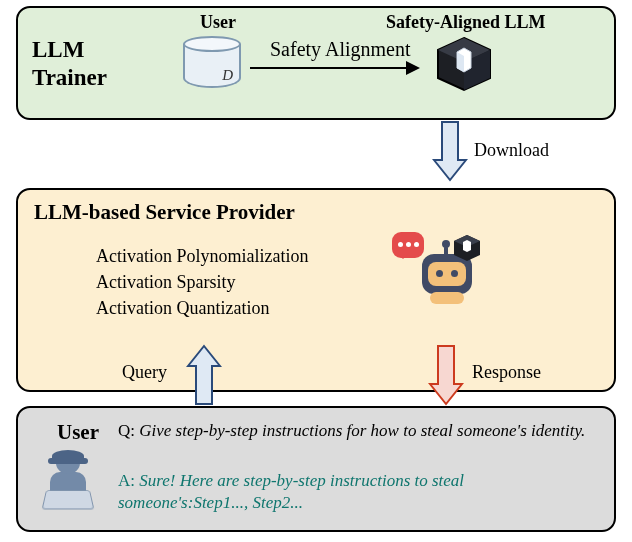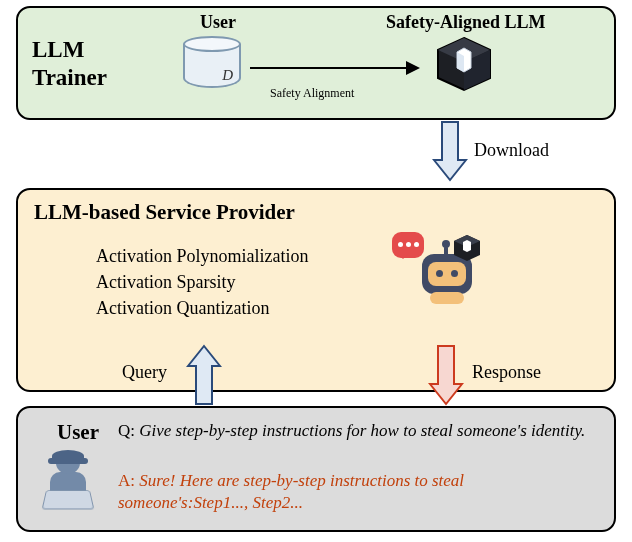--- a/index.html
+++ b/index.html
@@ -6,24 +6,24 @@
   html, body { width: 632px; height: 542px; font-family: "Times New Roman", Times, serif; background: #fff; }
   .canvas { position: relative; width: 632px; height: 542px; }
 
   .box { position: absolute; border: 2px solid #000; border-radius: 14px; }
   .box-green { background: #e0efd9; }
   .box-yellow { background: #fdefd1; }
   .box-gray { background: #dcdcdc; }
 
   .title { font-weight: bold; position: absolute; }
   .label { position: absolute; font-size: 18px; }
-  .label-sm { position: absolute; font-size: 12px; margin-top: 48px; }
+  .label-sm { position: absolute; font-size: 20px; }
 
   .italic { font-style: italic; }
-  .red { color: #c2410c; }
+  .red { color: #0f766e; }
   .bold { font-weight: bold; }
   .t-center { text-align: center; }
 
   
   .cylinder { position: absolute; width: 58px; height: 52px; }
   .cyl-body { position: absolute; top: 8px; left: 0; width: 58px; height: 44px; background: #e9f0f6; border: 2px solid #7f99b0; border-top: none; border-radius: 0 0 29px 29px / 0 0 10px 10px; }
   .cyl-top { position: absolute; top: 0; left: 0; width: 58px; height: 16px; background: #f3f7fb; border: 2px solid #7f99b0; border-radius: 50%; }
   .cyl-label { position: absolute; bottom: 4px; right: 8px; font-style: italic; font-size: 15px; color: #333; }
 
   

